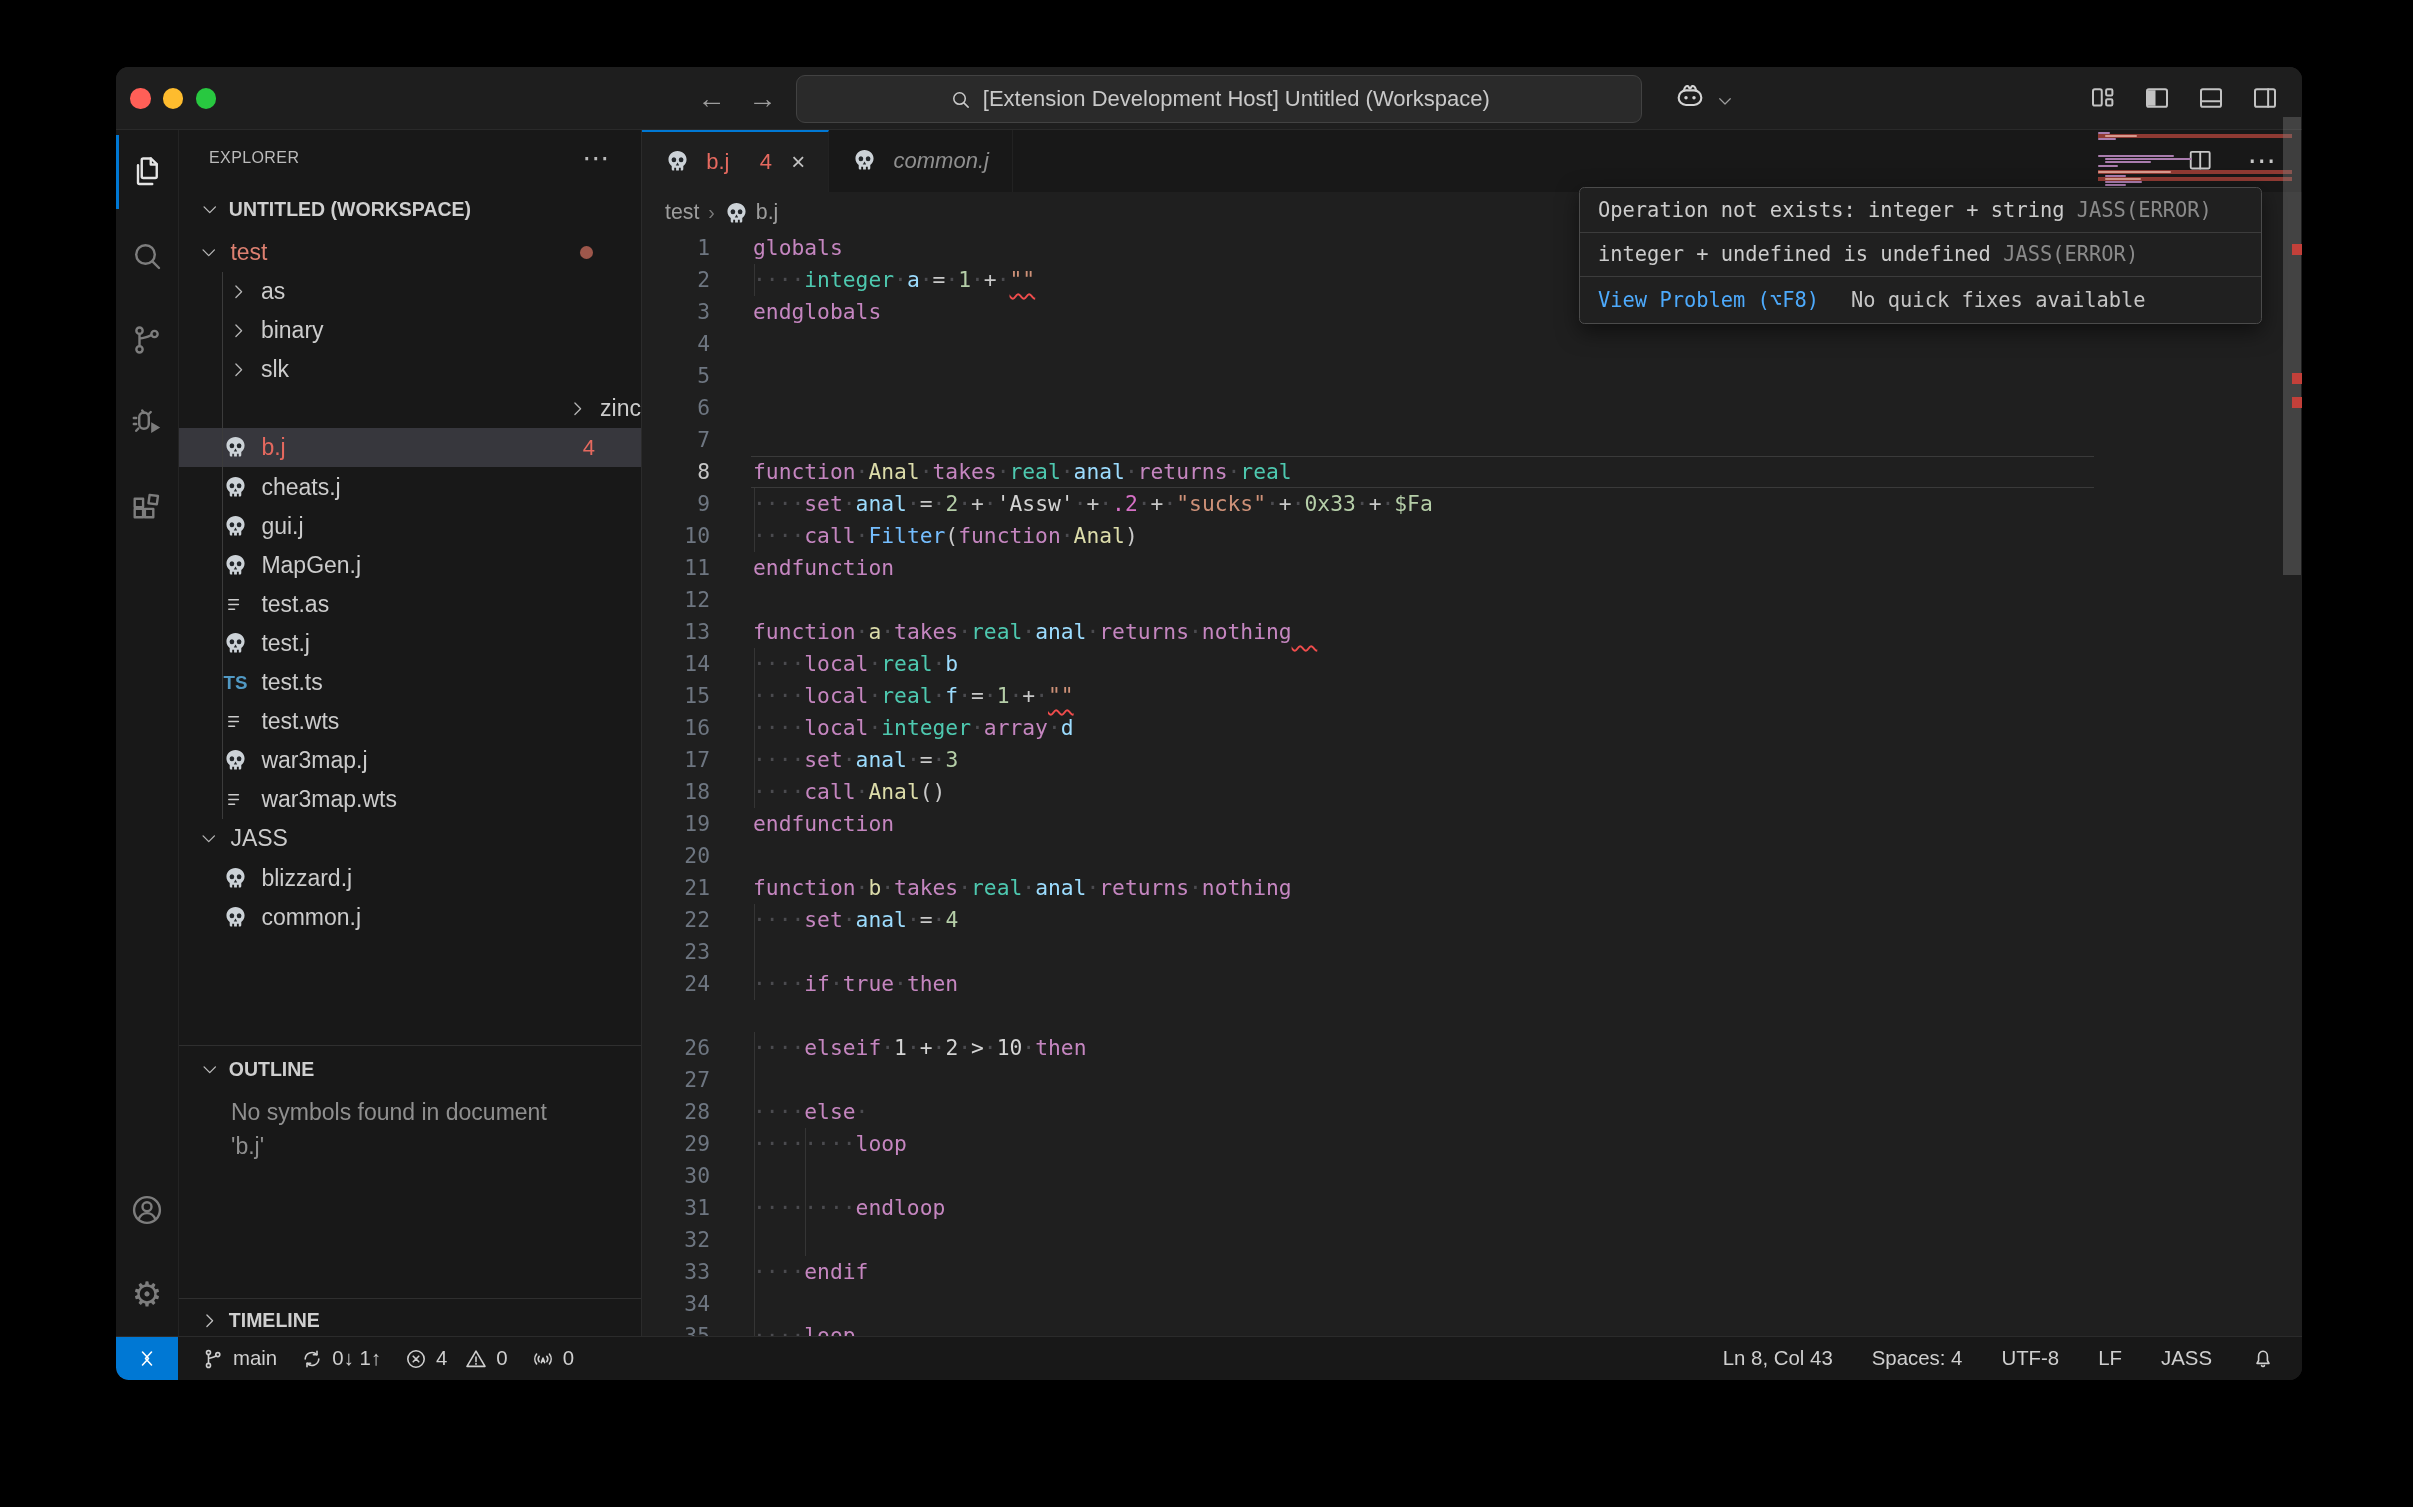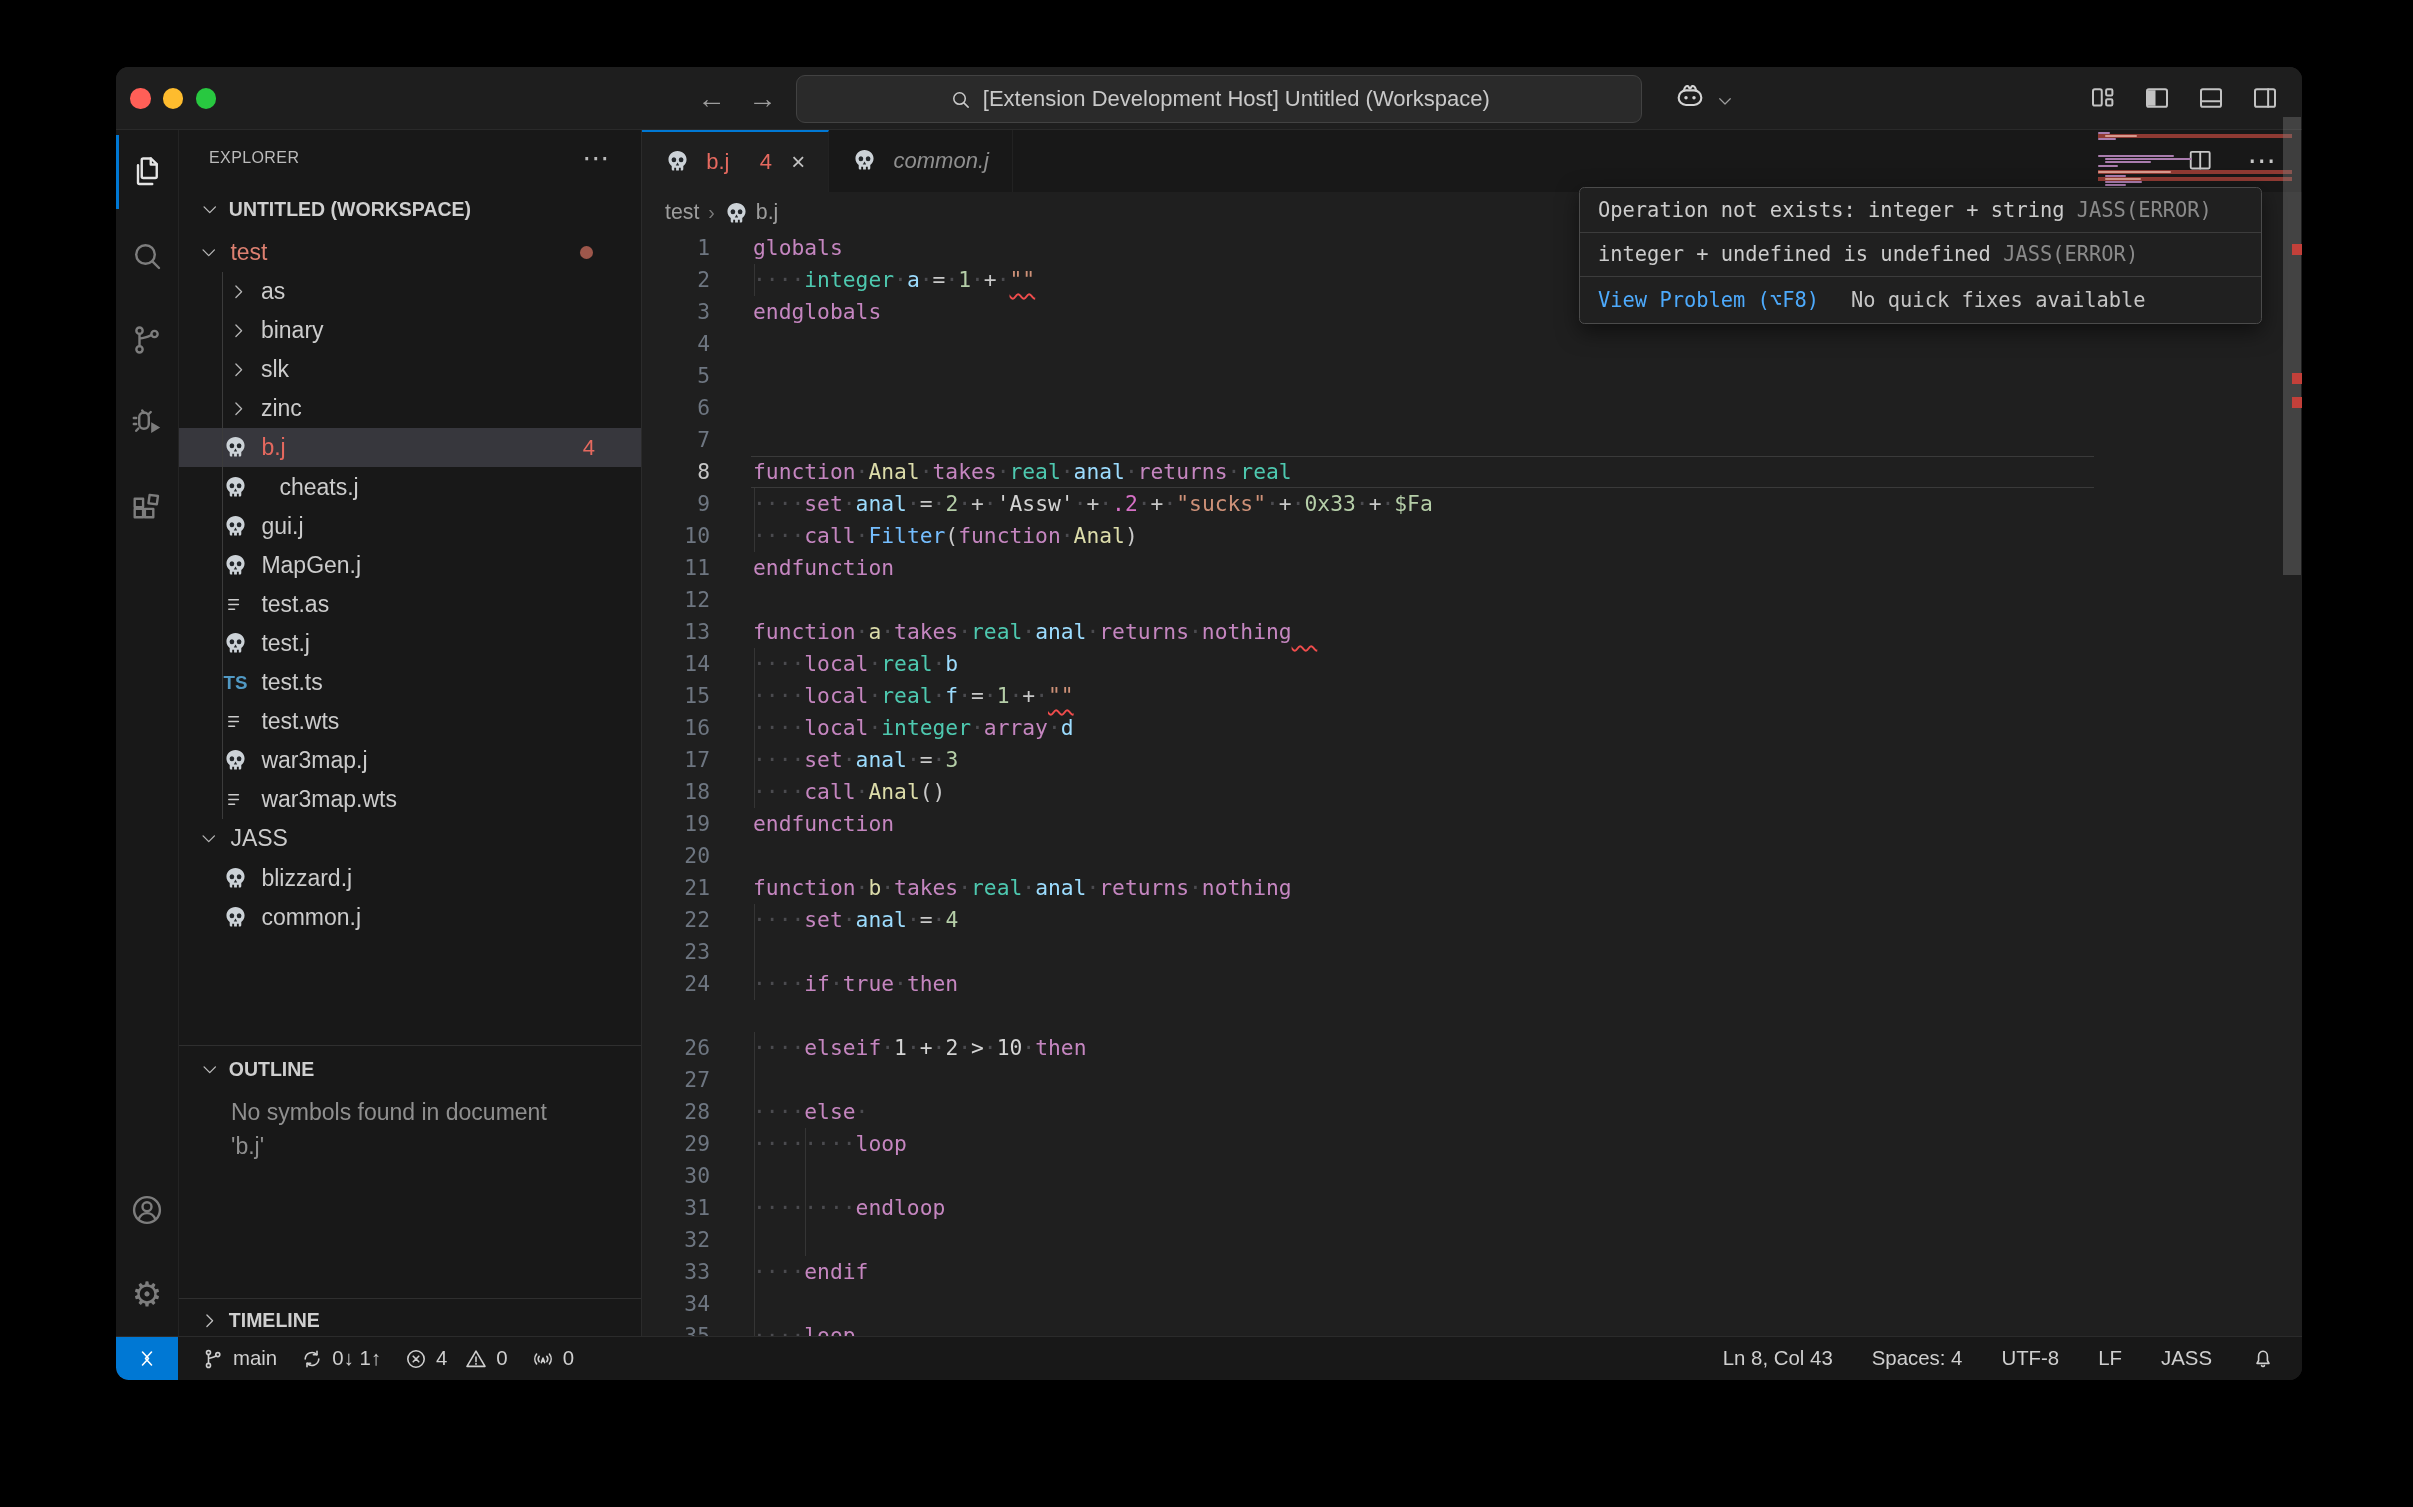--- a/index.html
+++ b/index.html
@@ -278,41 +278,41 @@
             <span class="lbl">binary</span>
           </div>
           <div class="tree-row" style="top: 117px;">
             <span class="chev" style="margin-left:50px">
               <svg width="19.5" height="19.5" viewBox="0 0 24 24" fill="none" stroke="currentColor" stroke-width="1.6" stroke-linecap="round" stroke-linejoin="round">
                 <path d="M8.5 5l7 7-7 7"></path>
               </svg>
             </span>
             <span class="lbl">slk</span>
           </div>
-          <div class="tree-row" style="top: 156px;">
+          <div class="tree-row" style="top: 156px; justify-content: flex-end;">
             <span class="chev" style="margin-left:50px">
               <svg width="19.5" height="19.5" viewBox="0 0 24 24" fill="none" stroke="currentColor" stroke-width="1.6" stroke-linecap="round" stroke-linejoin="round">
                 <path d="M8.5 5l7 7-7 7"></path>
               </svg>
             </span>
             <span class="lbl">zinc</span>
           </div>
           <div class="tree-row selected" style="top: 195px;">
             <span class="ficon" style="margin-left:43px">
               <svg width="25" height="25" viewBox="0 0 16 16">
                 <path d="M8 1.2C4.7 1.2 2.2 3.6 2.2 6.7c0 1.8.9 3.3 2.1 4.2v1.9c0 .6.4 1 1 1h.6V12h1.2v1.8h1.8V12h1.2v1.8h.6c.6 0 1-.4 1-1v-1.9c1.2-.9 2.1-2.4 2.1-4.2 0-3.1-2.5-5.5-5.8-5.5z" fill="#ccd2d7"></path>
                 <ellipse cx="5.7" cy="6.8" rx="1.5" ry="1.6" fill="#22262a"></ellipse>
                 <ellipse cx="10.3" cy="6.8" rx="1.5" ry="1.6" fill="#22262a"></ellipse>
                 <path d="M8 8.6 6.9 10.5h2.2z" fill="#22262a"></path>
               </svg>
             </span>
             <span class="lbl error">b.j</span>
             <span class="badge">4</span>
           </div>
-          <div class="tree-row" style="top: 235px; gap: 18px;">
+          <div class="tree-row" style="top: 235px;">
             <span class="ficon" style="margin-left:43px">
               <svg width="25" height="25" viewBox="0 0 16 16">
                 <path d="M8 1.2C4.7 1.2 2.2 3.6 2.2 6.7c0 1.8.9 3.3 2.1 4.2v1.9c0 .6.4 1 1 1h.6V12h1.2v1.8h1.8V12h1.2v1.8h.6c.6 0 1-.4 1-1v-1.9c1.2-.9 2.1-2.4 2.1-4.2 0-3.1-2.5-5.5-5.8-5.5z" fill="#ccd2d7"></path>
                 <ellipse cx="5.7" cy="6.8" rx="1.5" ry="1.6" fill="#22262a"></ellipse>
                 <ellipse cx="10.3" cy="6.8" rx="1.5" ry="1.6" fill="#22262a"></ellipse>
                 <path d="M8 8.6 6.9 10.5h2.2z" fill="#22262a"></path>
               </svg>
             </span>
             <span class="lbl">cheats.j</span>
           </div>

